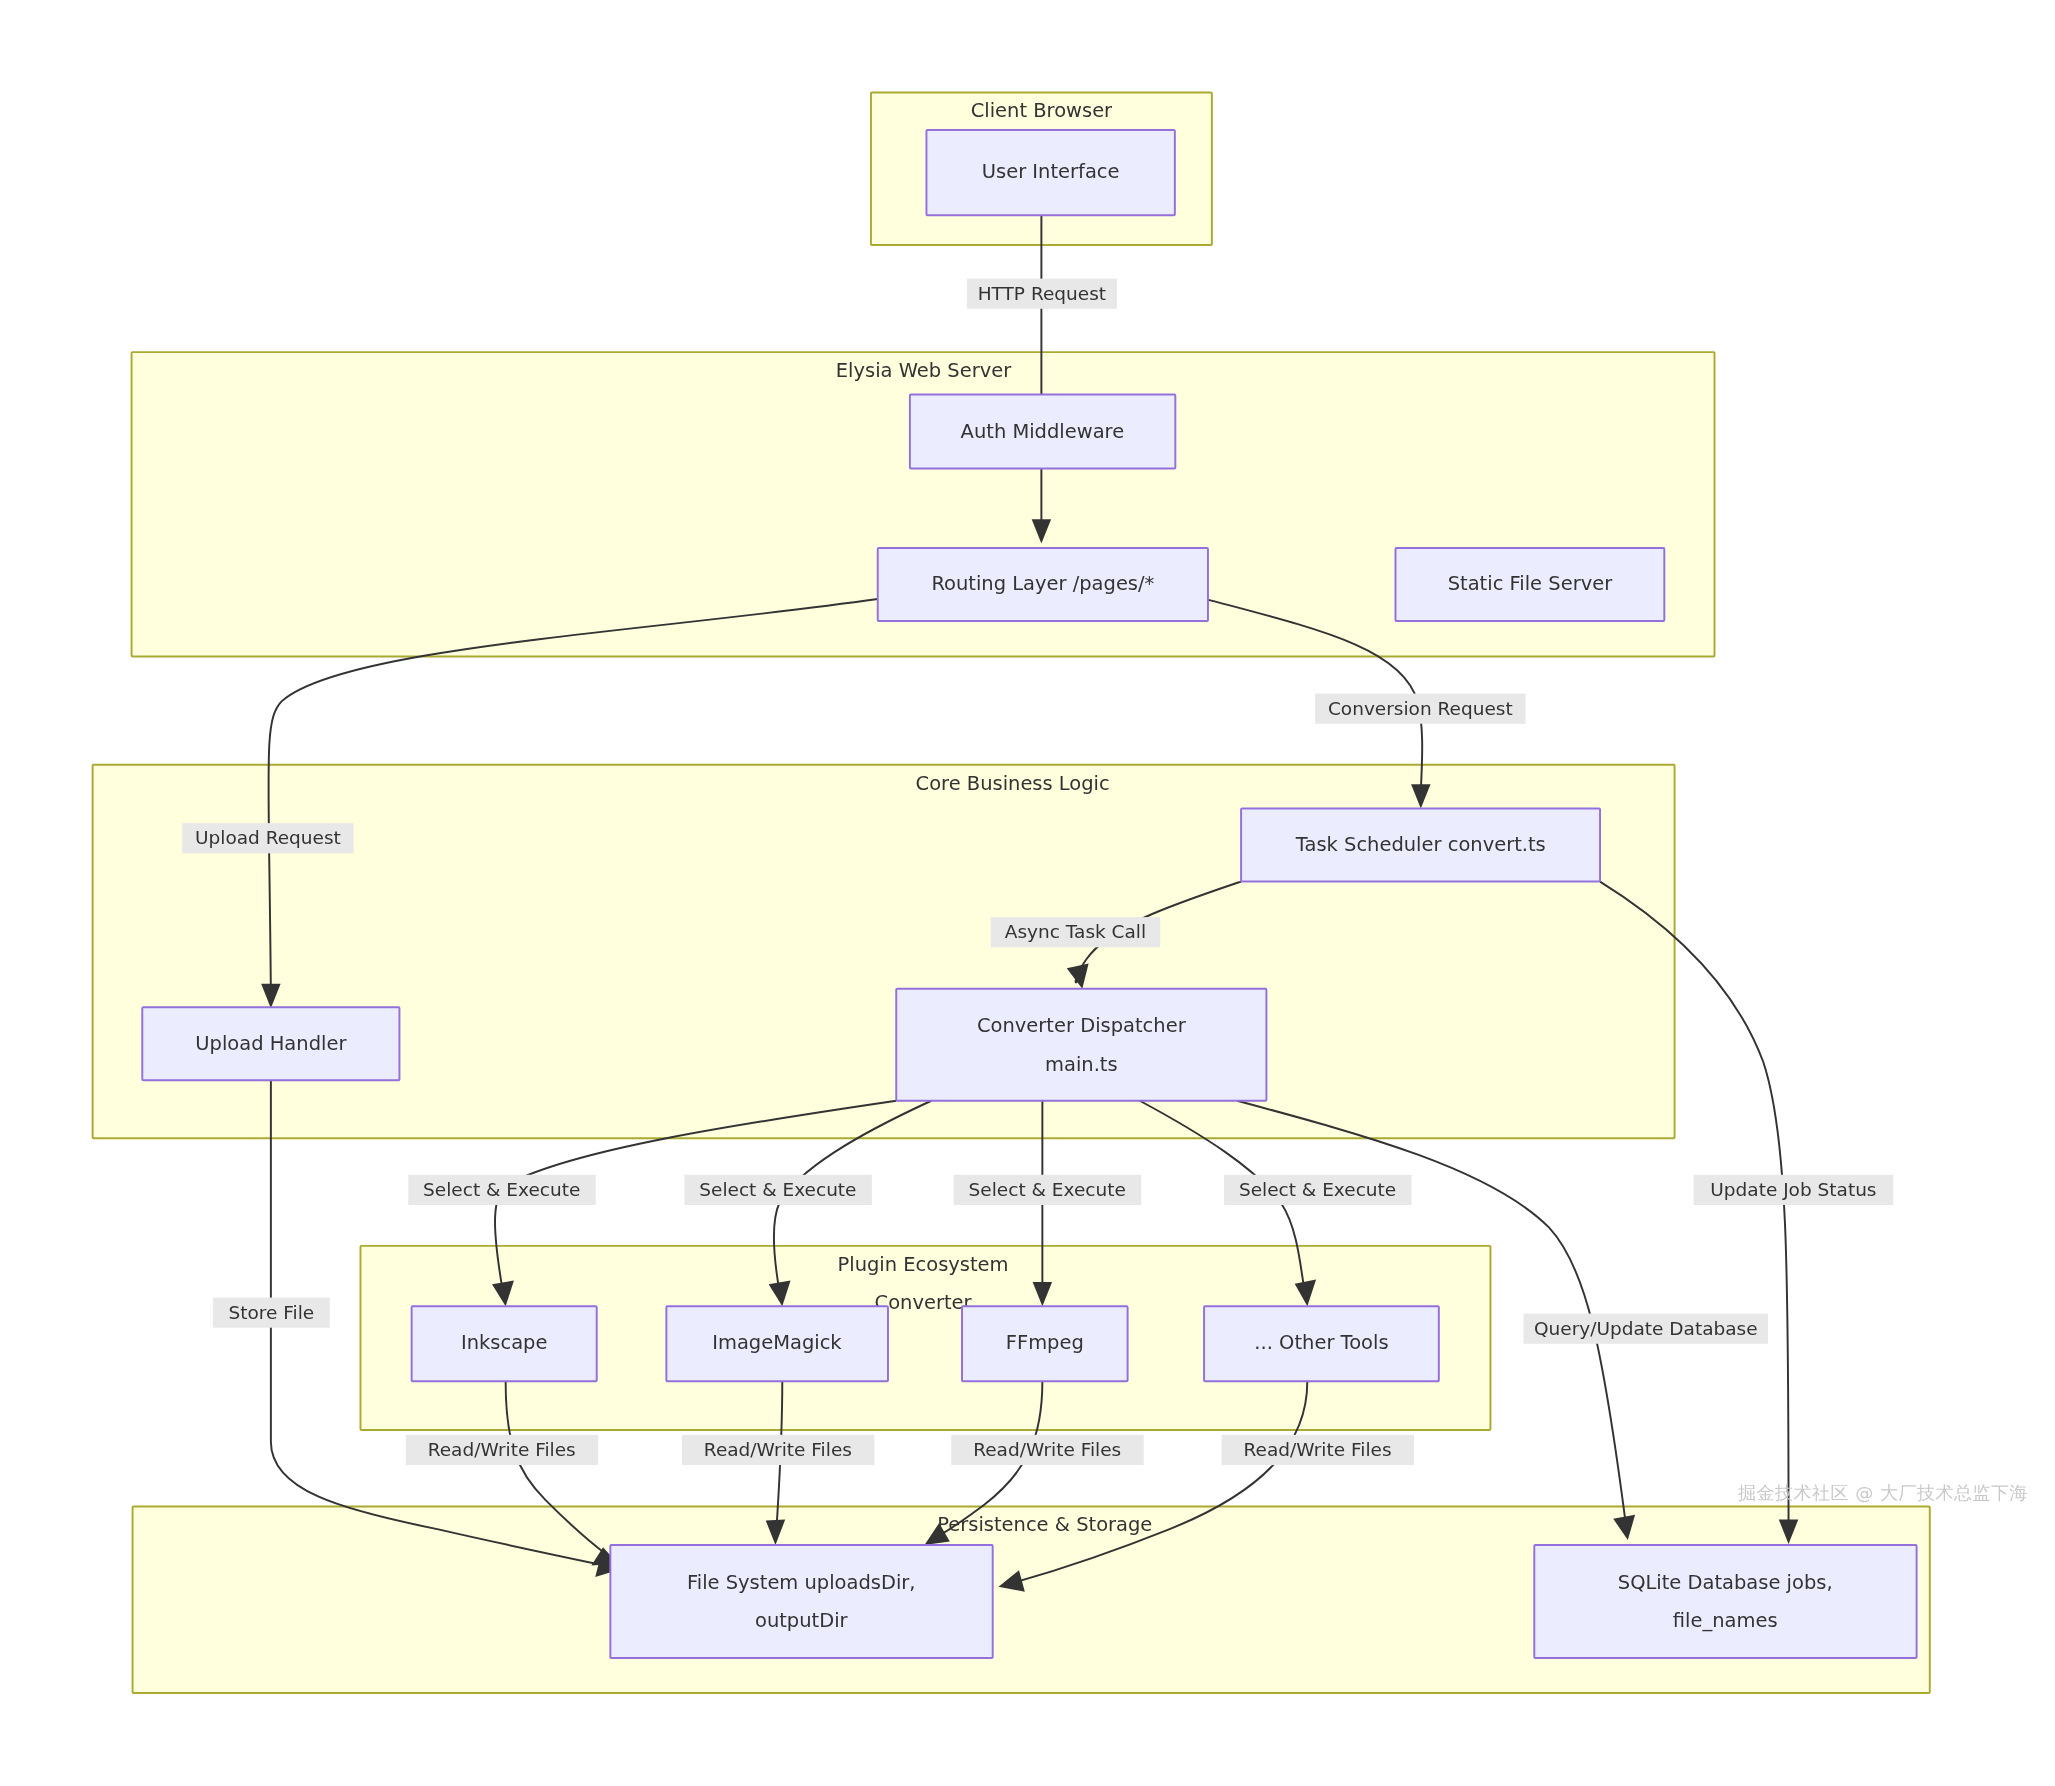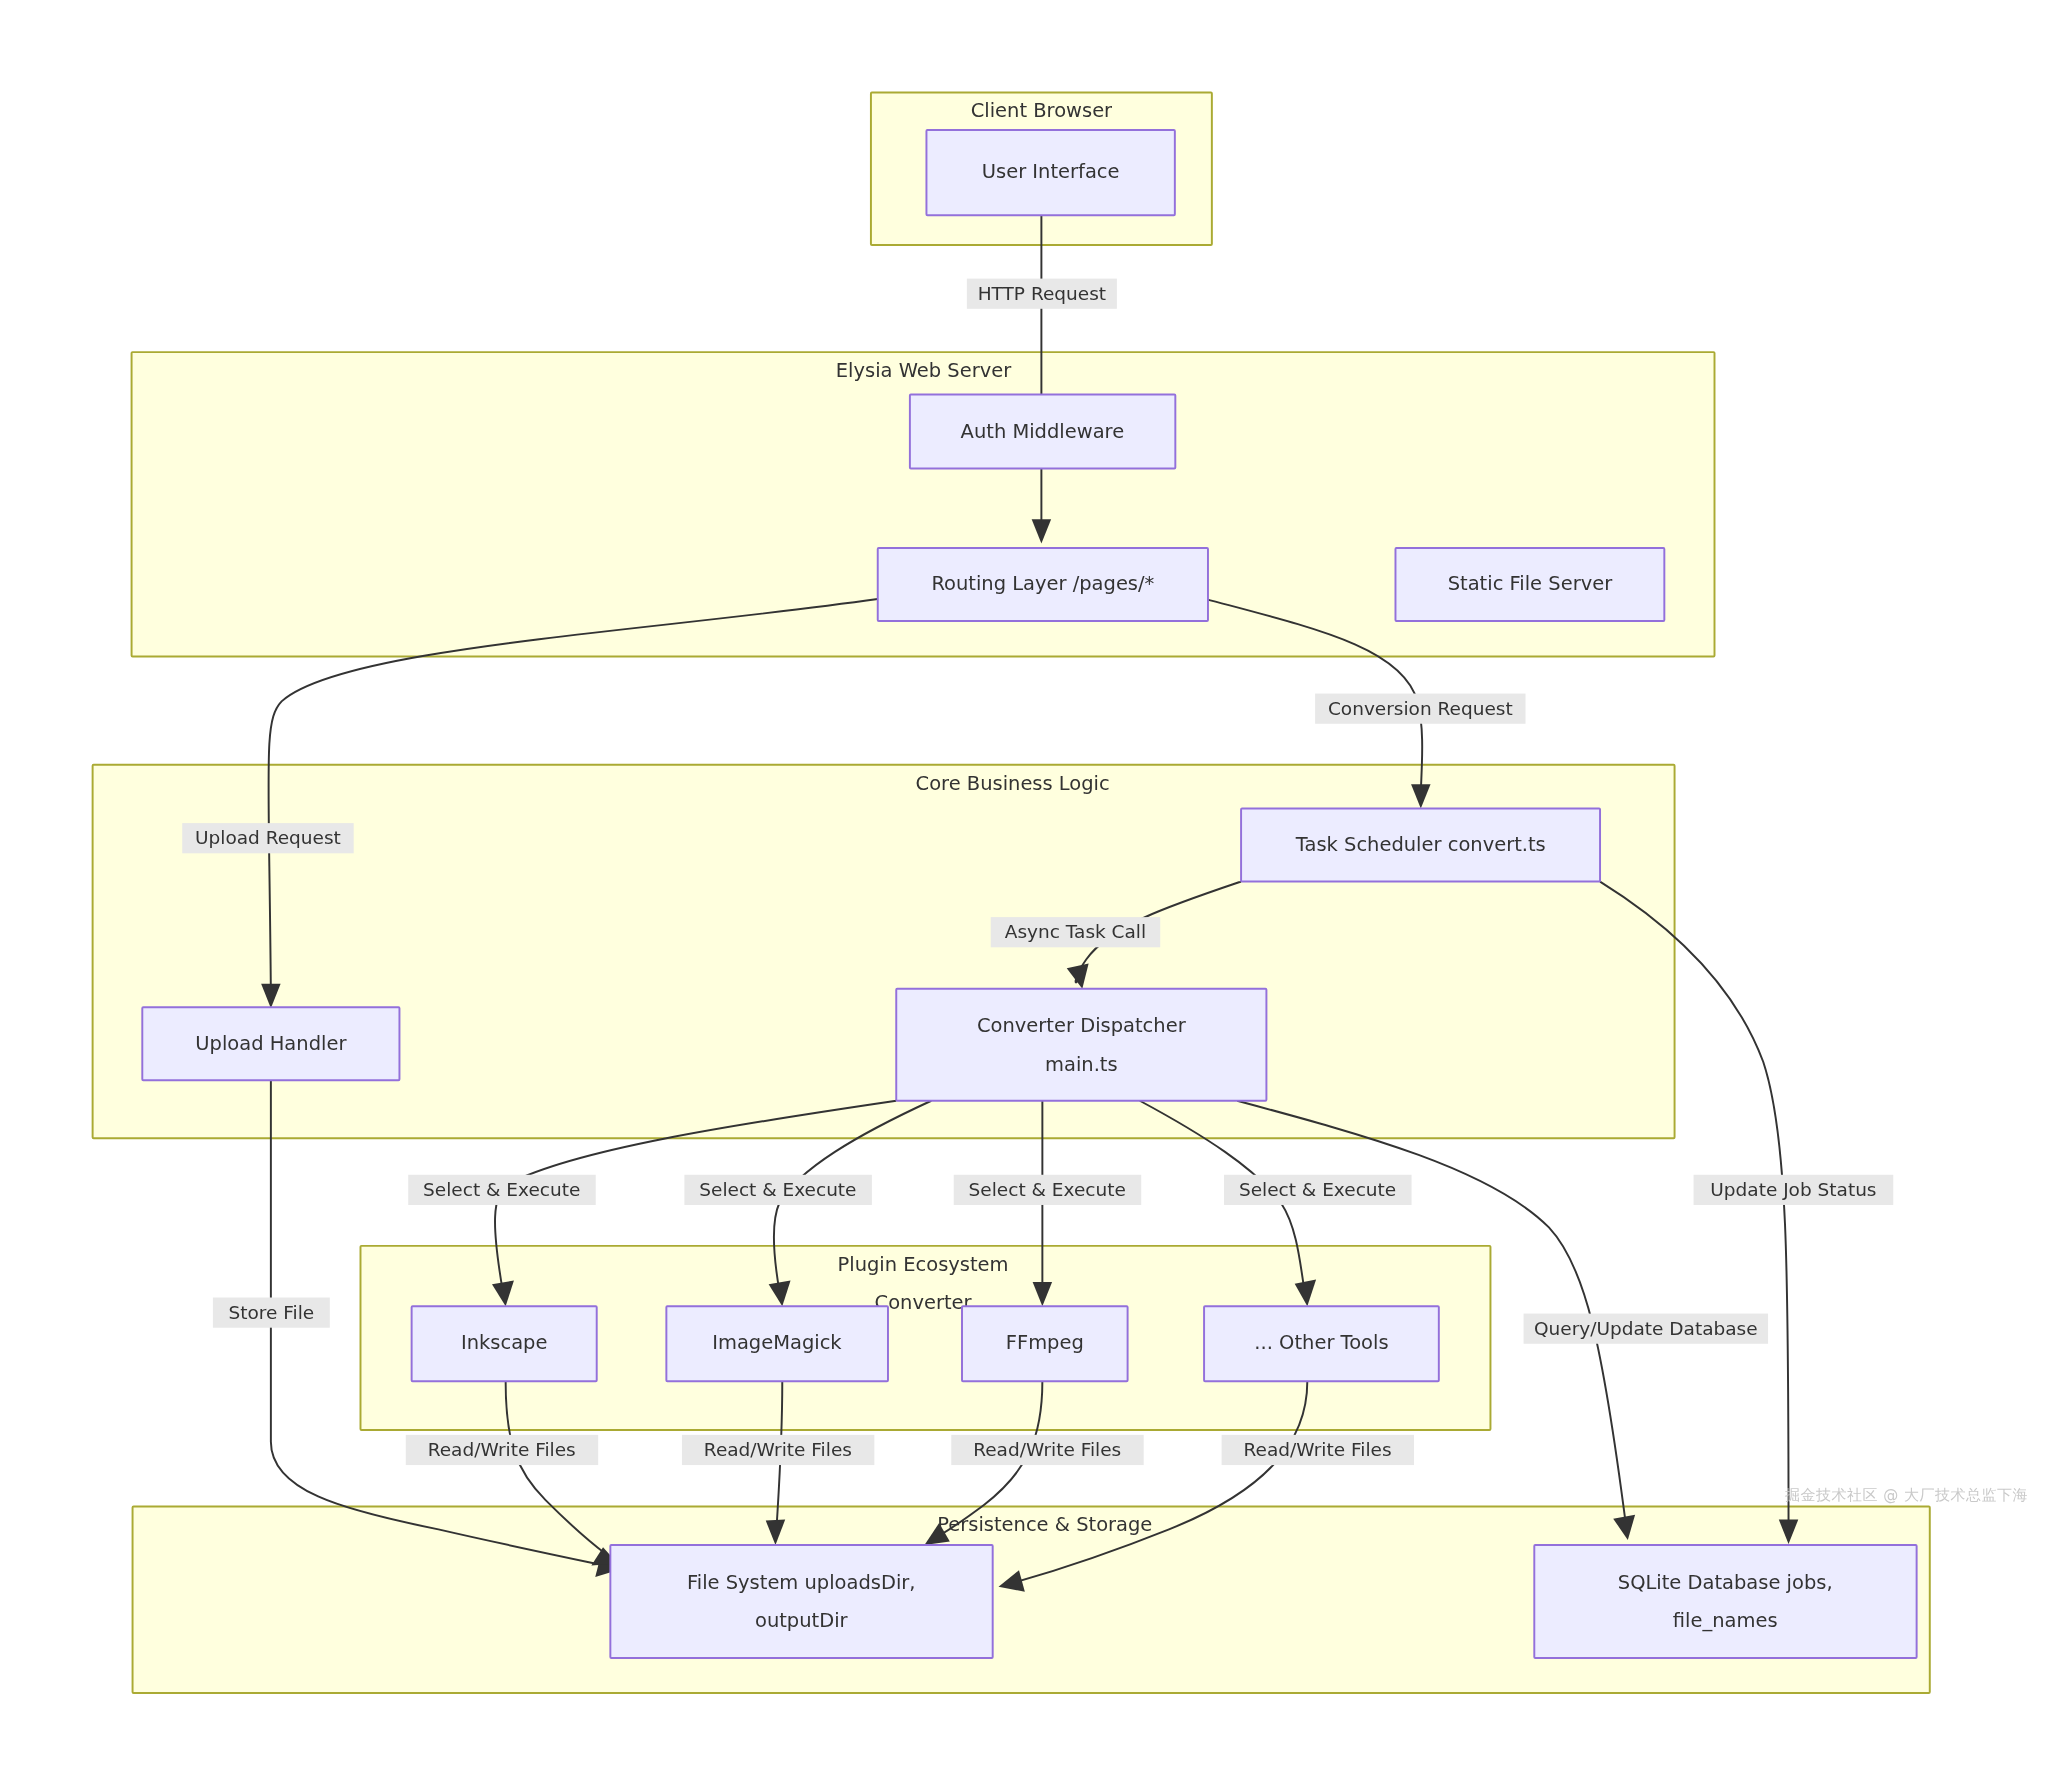--- a/index.html
+++ b/index.html
@@ -30,21 +30,21 @@
   .edge-label-text{
     font-family:"DejaVu Sans","Liberation Sans",sans-serif;
     font-size:38px;fill:#333333;text-anchor:middle;
     dominant-baseline:middle;
   }
   .edge-label-bg{fill:#e8e8e8;stroke:none;}
 
   .watermark{
     position:absolute;right:28px;bottom:20.5px;
     font-family:"DejaVu Sans","Liberation Sans",sans-serif;
-    font-size:15px;color:#c9c9c9;white-space:nowrap;
+    font-size:18px;color:#c9c9c9;white-space:nowrap;
     letter-spacing:0.5px;
   }
 </style>
 </head>
 <body>
 
 <div id="diagram-root">
 
   <svg id="flow" viewBox="0 0 4221 3669" xmlns="http://www.w3.org/2000/svg">
 

